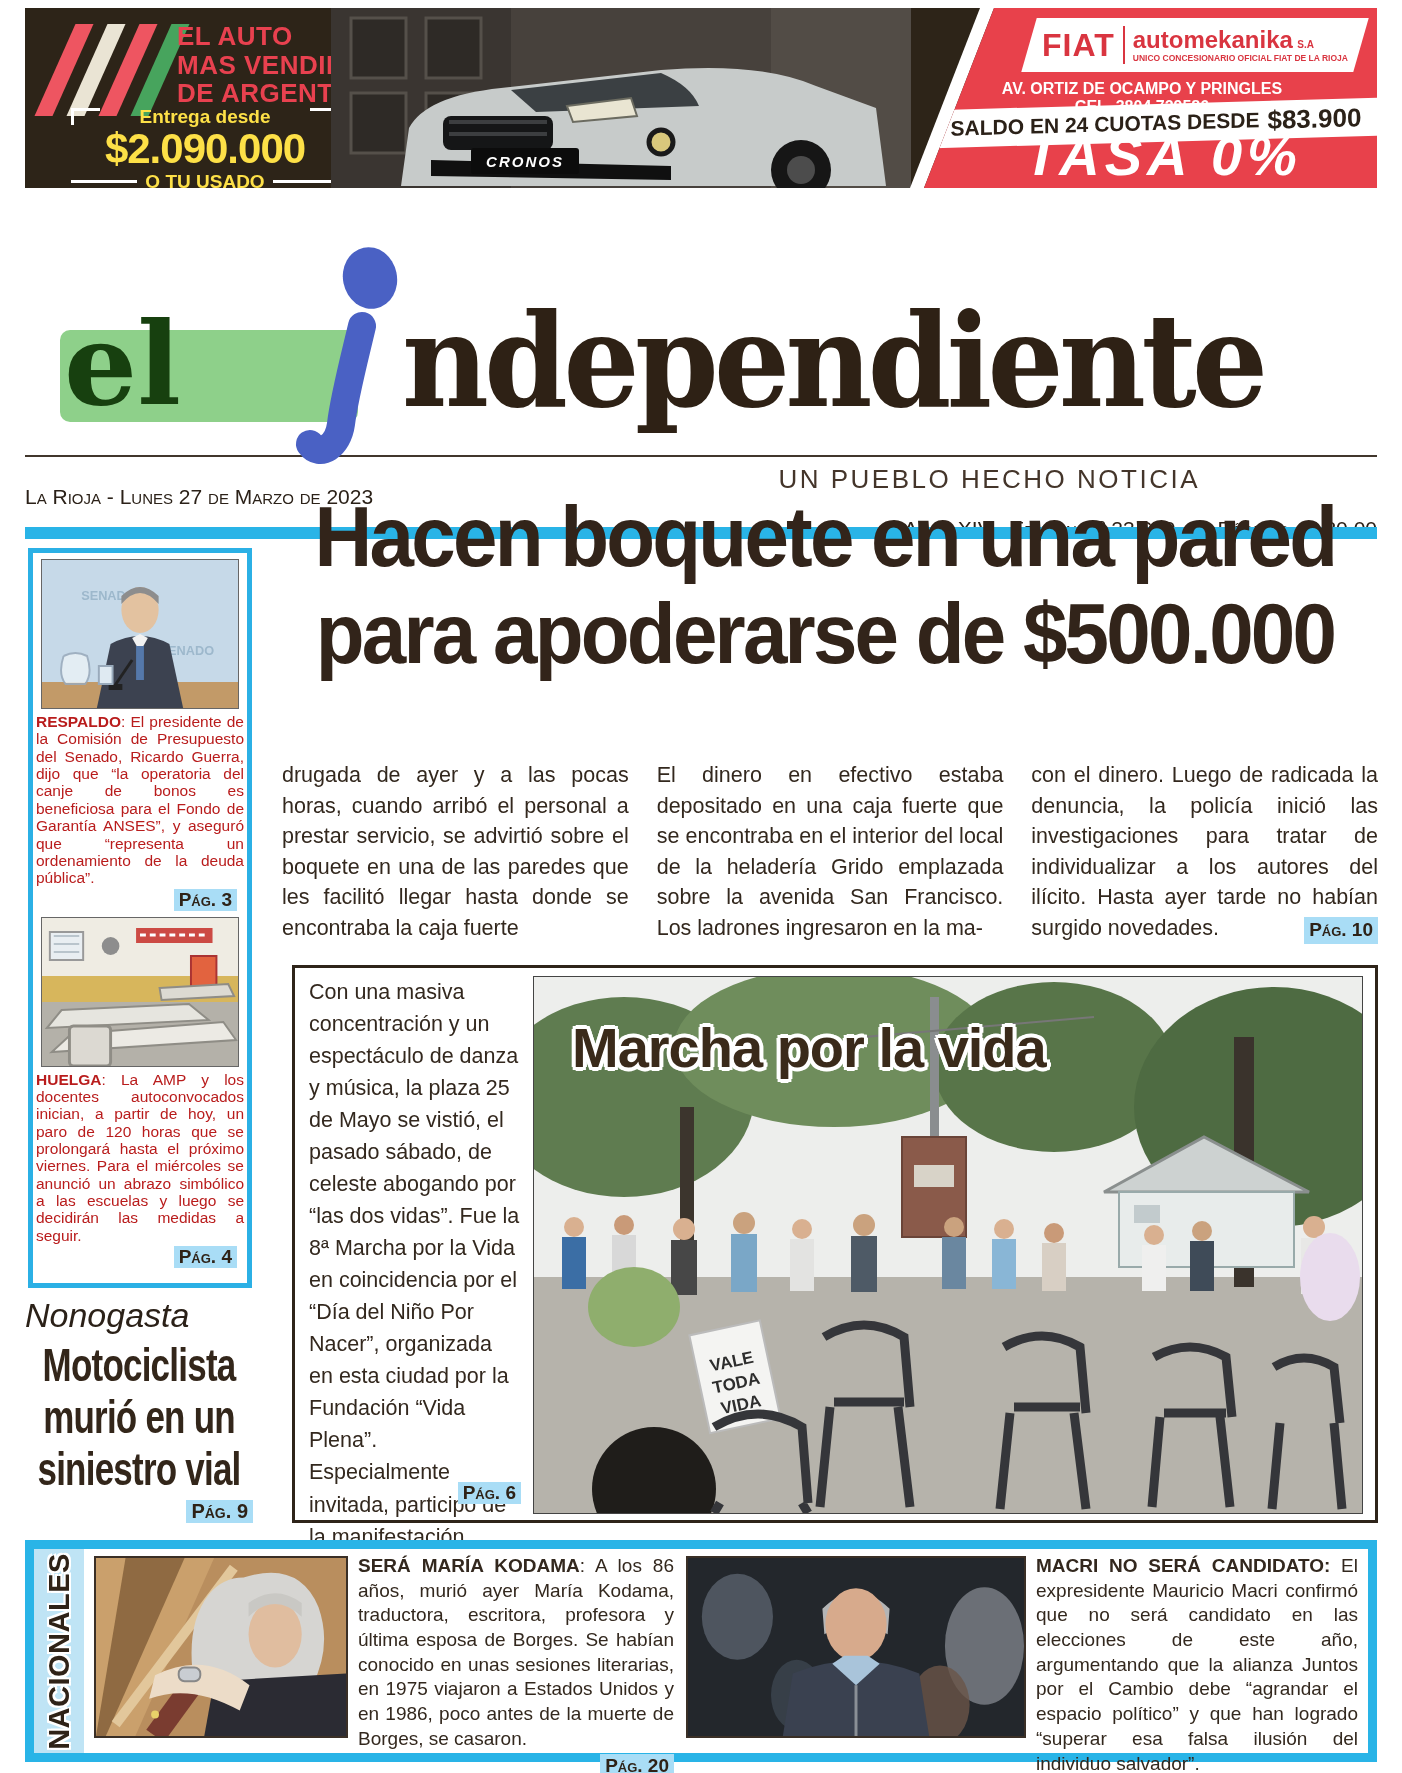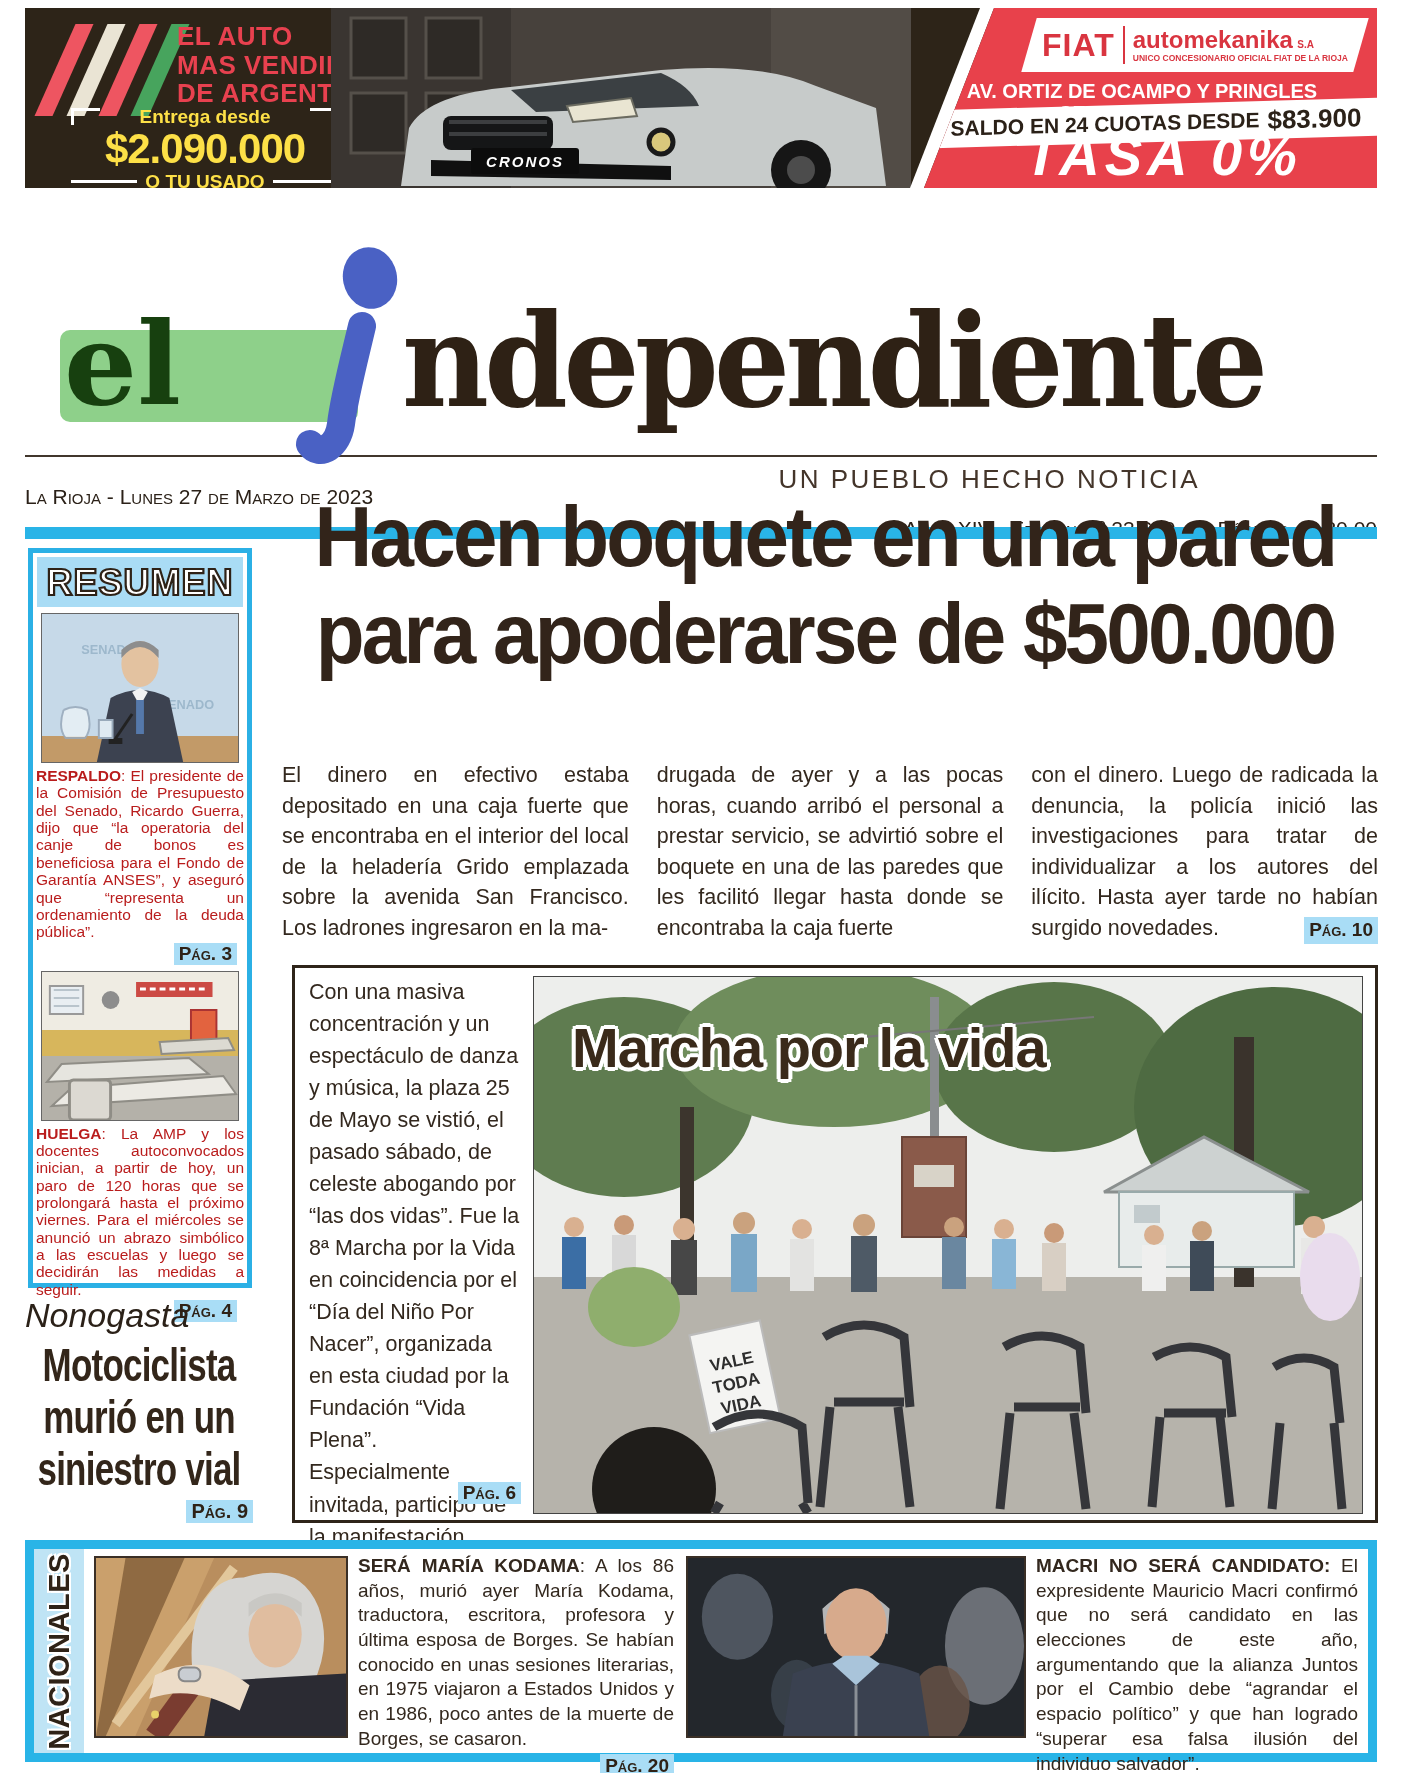--- a/index.html
+++ b/index.html
@@ -25,21 +25,21 @@
   .ad-right{position:absolute;left:870px;top:0;width:482px;height:180px;background:#e8414b;
       clip-path:polygon(99px 0,100% 0,100% 100%,29px 100%);}
   .dealer-box{position:absolute;right:16px;top:10px;width:332px;height:54px;background:#fff;transform:skewX(-16deg);}
   .dealer-inner{transform:skewX(16deg);height:100%;display:flex;align-items:center;justify-content:center;gap:8px;}
   .dealer-fiat{color:#d93540;font-weight:bold;font-size:32px;letter-spacing:1px;}
   .dealer-div{width:2px;height:38px;background:#d93540;}
   .dealer-col{display:flex;flex-direction:column;line-height:1;}
   .dealer-name{color:#d93540;font-weight:bold;font-size:24px;}
   .dealer-sa{font-size:10px;font-weight:bold;color:#d93540;}
   .dealer-sub{font-size:8.5px;font-weight:bold;color:#d93540;margin-top:2px;}
-  .dealer-address{position:absolute;right:10px;top:72px;width:450px;text-align:center;color:#fff;font-weight:bold;font-size:20px;line-height:1.1;}
+  .dealer-address{position:absolute;right:10px;top:72px;width:450px;text-align:center;color:#fff;font-weight:bold;font-size:16px;line-height:1.1;}
   .saldo-band{position:absolute;left:40px;right:0;top:96px;height:38px;background:#fff;transform:skewY(-1.6deg);
       display:flex;align-items:center;justify-content:center;gap:8px;color:#2b2118;}
   .saldo-label{font-size:21px;font-weight:bold;}
   .saldo-amount{font-size:26px;font-weight:bold;}
   .tasa{position:absolute;left:60px;right:6px;bottom:0px;text-align:center;color:#fff;
       font-size:56px;font-weight:bold;font-style:italic;letter-spacing:5px;}
 
   
   .masthead{position:absolute;left:0;top:188px;width:1402px;height:282px;background:#fff;}
   .m-rule{position:absolute;left:25px;top:267px;width:1352px;height:2px;background:#41362c;}
@@ -191,23 +191,20 @@
       </svg>
     </div>
     <div class="logo-rest">ndependiente</div>
     <div class="tagline">UN PUEBLO HECHO NOTICIA</div>
     <div class="dateline-left">La Rioja - Lunes 27 de Marzo de 2023</div>
     <div class="dateline-right">Año LXIV - Edición Nº 23.680- 24 Páginas - $ 80,00</div>
     <div class="cyan-bar"></div>
   </div>
 
   <div class="resumen-box">
-    <div class="resumen-head">
-      <span class="resumen-title">RESUMEN</span>
-    </div>
     <div class="res-photo">
       <svg viewBox="0 0 200 148" preserveAspectRatio="none">
         <rect width="200" height="148" fill="#c6d9e8"></rect>
         <text x="40" y="40" font-size="13" fill="#9db8cc" font-family="Liberation Sans,sans-serif" font-weight="bold">SENADO</text>
         <text x="120" y="95" font-size="13" fill="#9db8cc" font-family="Liberation Sans,sans-serif" font-weight="bold">SENADO</text>
         <rect x="0" y="122" width="200" height="26" fill="#c29a68"></rect>
         <ellipse cx="100" cy="50" rx="19" ry="23" fill="#e3c2a0"></ellipse>
         <path d="M81,44 Q100,22 119,44 L119,36 Q100,18 81,36 Z" fill="#8d8d8d"></path>
         <path d="M56,148 L70,84 Q100,68 130,84 L144,148 Z" fill="#3c4250"></path>
         <polygon points="92,78 100,92 108,78 100,74" fill="#f2f2f2"></polygon>
@@ -247,22 +244,22 @@
 
   <div class="kicker">Nonogasta</div>
   <div class="sec-headline">Motociclista murió en un siniestro vial</div>
   <div class="sec-pag"><span class="pag">Pág. 9</span></div>
 
   <div class="lead-headline">
     <div>Hacen boquete en una pared</div>
     <div>para apoderarse de $500.000</div>
   </div>
   <div class="lead-cols">
+    <div class="lead-col">drugada de ayer y a las pocas horas, cuando arribó el personal a prestar servicio, se advirtió sobre el boquete en una de las paredes que les facilitó llegar hasta donde se encontraba la caja fuerte</div>
     <div class="lead-col">El dinero en efectivo estaba depositado en una caja fuerte que se encontraba en el interior del local de la heladería Grido emplazada sobre la avenida San Francisco. Los ladrones ingresaron en la ma-</div>
-    <div class="lead-col">drugada de ayer y a las pocas horas, cuando arribó el personal a prestar servicio, se advirtió sobre el boquete en una de las paredes que les facilitó llegar hasta donde se encontraba la caja fuerte</div>
     <div class="lead-col">
       <span>con el dinero. Luego de radicada la denuncia, la policía inició las investigaciones para tratar de individualizar a los autores del ilícito. Hasta ayer tarde no habían surgido novedades.</span>
       <span class="pag">Pág. 10</span>
     </div>
   </div>
 
   <div class="marcha-box">
     <div class="marcha-text">Con una masiva concentración y un espectáculo de danza y música, la plaza 25 de Mayo se vistió, el pasado sábado, de celeste abogando por “las dos vidas”. Fue la 8ª Marcha por la Vida en coincidencia por el “Día del Niño Por Nacer”, organizada en esta ciudad por la Fundación “Vida Plena”. Especialmente invitada, participó de la manifestación Karina Etchepare.</div>
     <div class="marcha-pag"><span class="pag">Pág. 6</span></div>
     <div class="marcha-photo">

